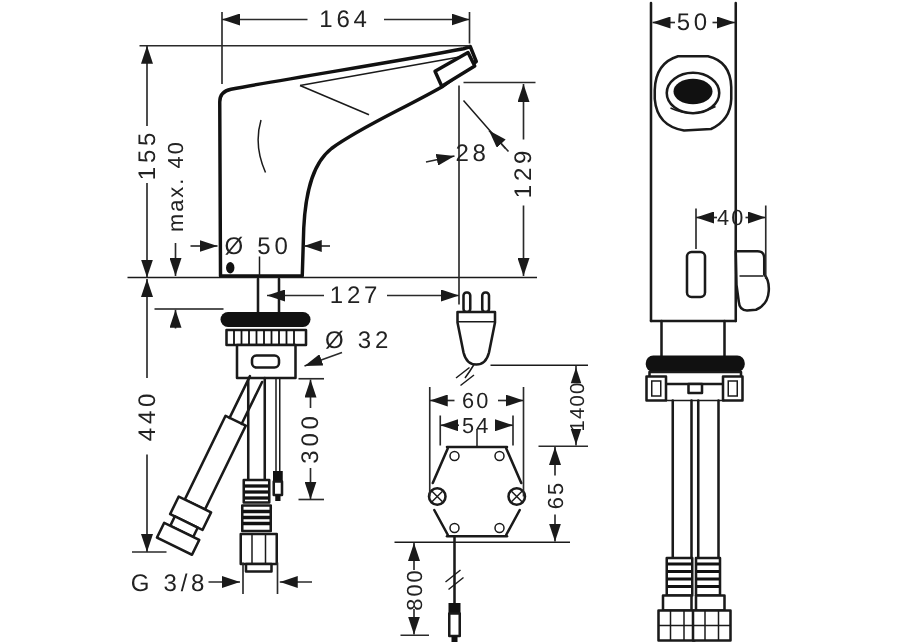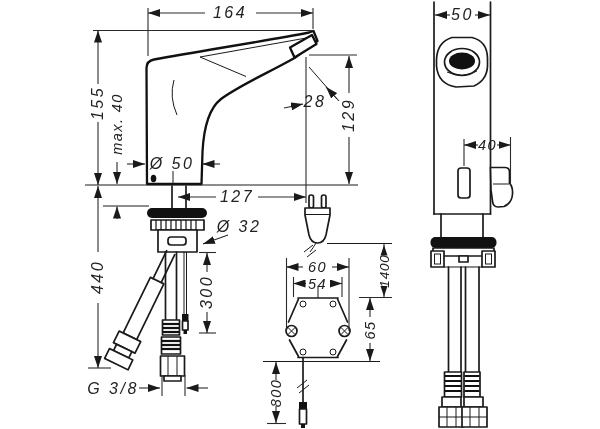--- a/index.html
+++ b/index.html
@@ -1,17 +1,17 @@
 <!DOCTYPE html>
 <html><head>
 <meta charset="utf-8">
 <style>
   html,body{margin:0;padding:0;background:#fff;}
   .canvas{position:relative;width:600px;height:429px;background:#ffffff;overflow:hidden;
-          font-family:"Liberation Sans",sans-serif;font-style:italic;}
+          font-family:"Liberation Sans",sans-serif;}
   svg{display:block;}
   svg text{fill:#222222;font-family:"Liberation Sans",sans-serif;font-size:16px;
            letter-spacing:2.5px;text-anchor:middle;}
   svg text.sm{font-size:14.5px;letter-spacing:1.4px;}
   svg text.xs{font-size:13.5px;letter-spacing:0.8px;}
   .ol{stroke:#1a1a1a;stroke-width:1.7;fill:none;stroke-linejoin:round;stroke-linecap:round;}
   .olb{stroke:#111111;stroke-width:2.3;fill:#ffffff;stroke-linejoin:round;}
   .thin{stroke:#1a1a1a;stroke-width:1;fill:none;}
   .dim{stroke:#2a2a2a;stroke-width:1.1;fill:none;}
   .rib{stroke:#111;stroke-width:2.2;}

